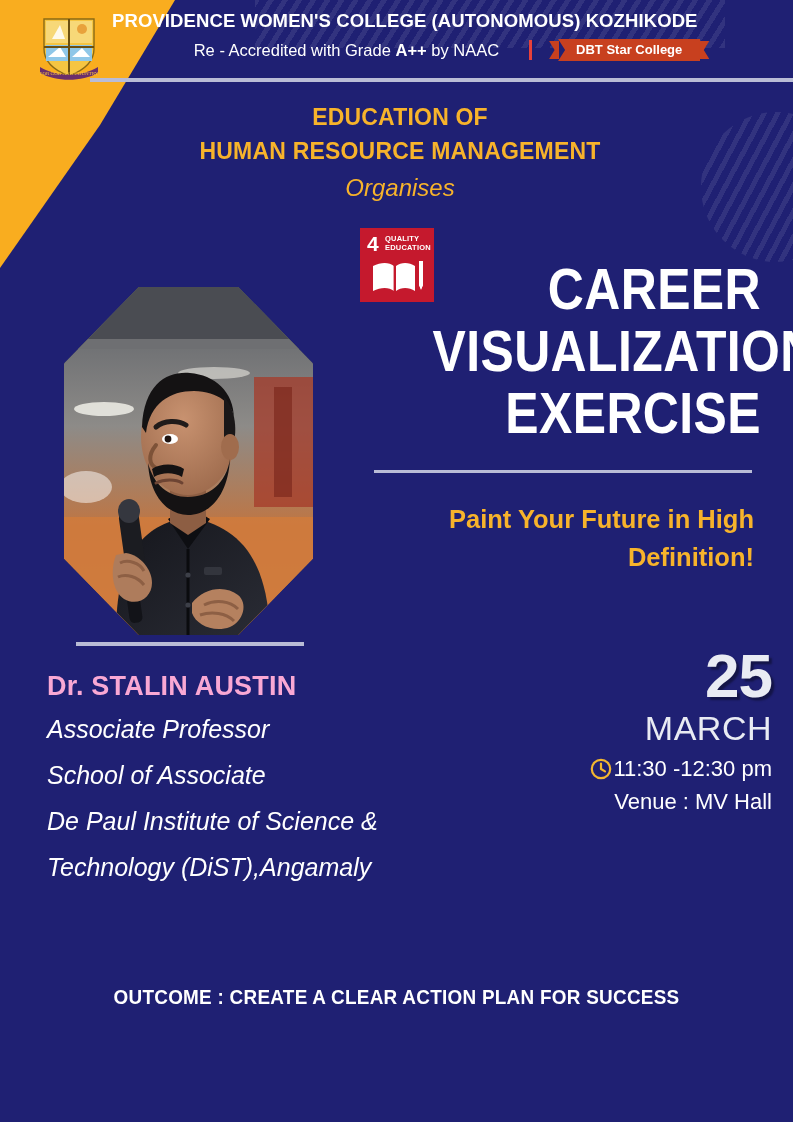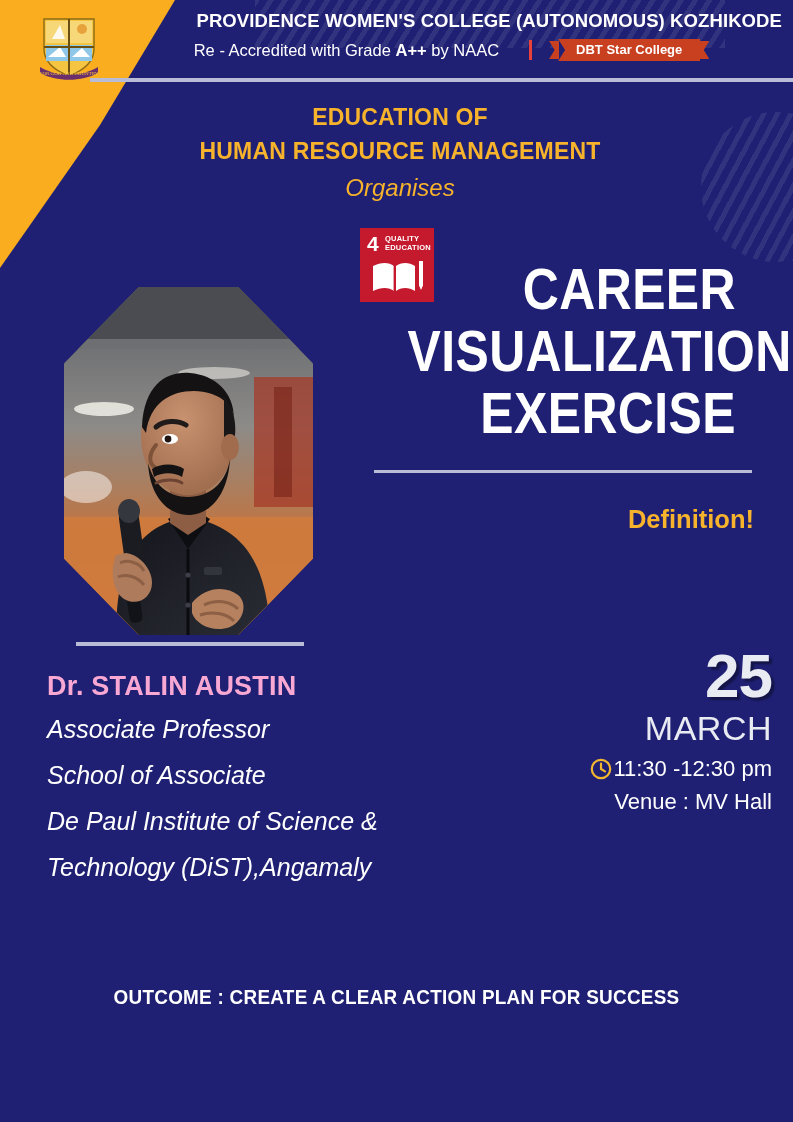--- a/index.html
+++ b/index.html
@@ -77,21 +77,21 @@
     left: 38px;
     top: 13px;
     width: 62px;
     height: 68px;
   }
   .header-text {
     position: absolute;
     left: 112px;
     top: 8px;
     width: 670px;
-    text-align: right;
+    text-align: left;
   }
   .college-name {
     color: #ffffff;
     font-size: 18.5px;
     font-weight: bold;
     letter-spacing: 0.1px;
     line-height: 26px;
     white-space: nowrap;
   }
   .accred-row {
@@ -209,21 +209,21 @@
     position: absolute;
     left: 11px;
     top: 30px;
     width: 54px;
     height: 38px;
   }
 
   
   .title-block {
     position: absolute;
-    left: 354px;
+    left: 379px;
     top: 258px;
     width: 382px;
     text-align: right;
   }
   .title-line {
     color: #ffffff;
     font-family: "Liberation Sans Narrow", "Liberation Sans", sans-serif;
     font-size: 58px;
     font-weight: bold;
     line-height: 62px;
@@ -437,20 +437,21 @@
     </div>
   </div>
 
   <div class="title-block">
     <div class="title-line">CAREER</div>
     <div class="title-line">VISUALIZATION</div>
     <div class="title-line">EXERCISE</div>
   </div>
   <div class="title-rule"></div>
   <div class="tagline">
+    <div>Paint Your Future in High</div>
     <div>Definition!</div>
   </div>
 
   <div class="photo-frame">
     <svg viewBox="0 0 249 348" width="249" height="348">
       <defs>
         <linearGradient id="bgRoom" x1="0" y1="0" x2="0" y2="1">
           <stop offset="0%" stop-color="#5b5f66"></stop>
           <stop offset="40%" stop-color="#8d8b88"></stop>
           <stop offset="72%" stop-color="#c4733c"></stop>

